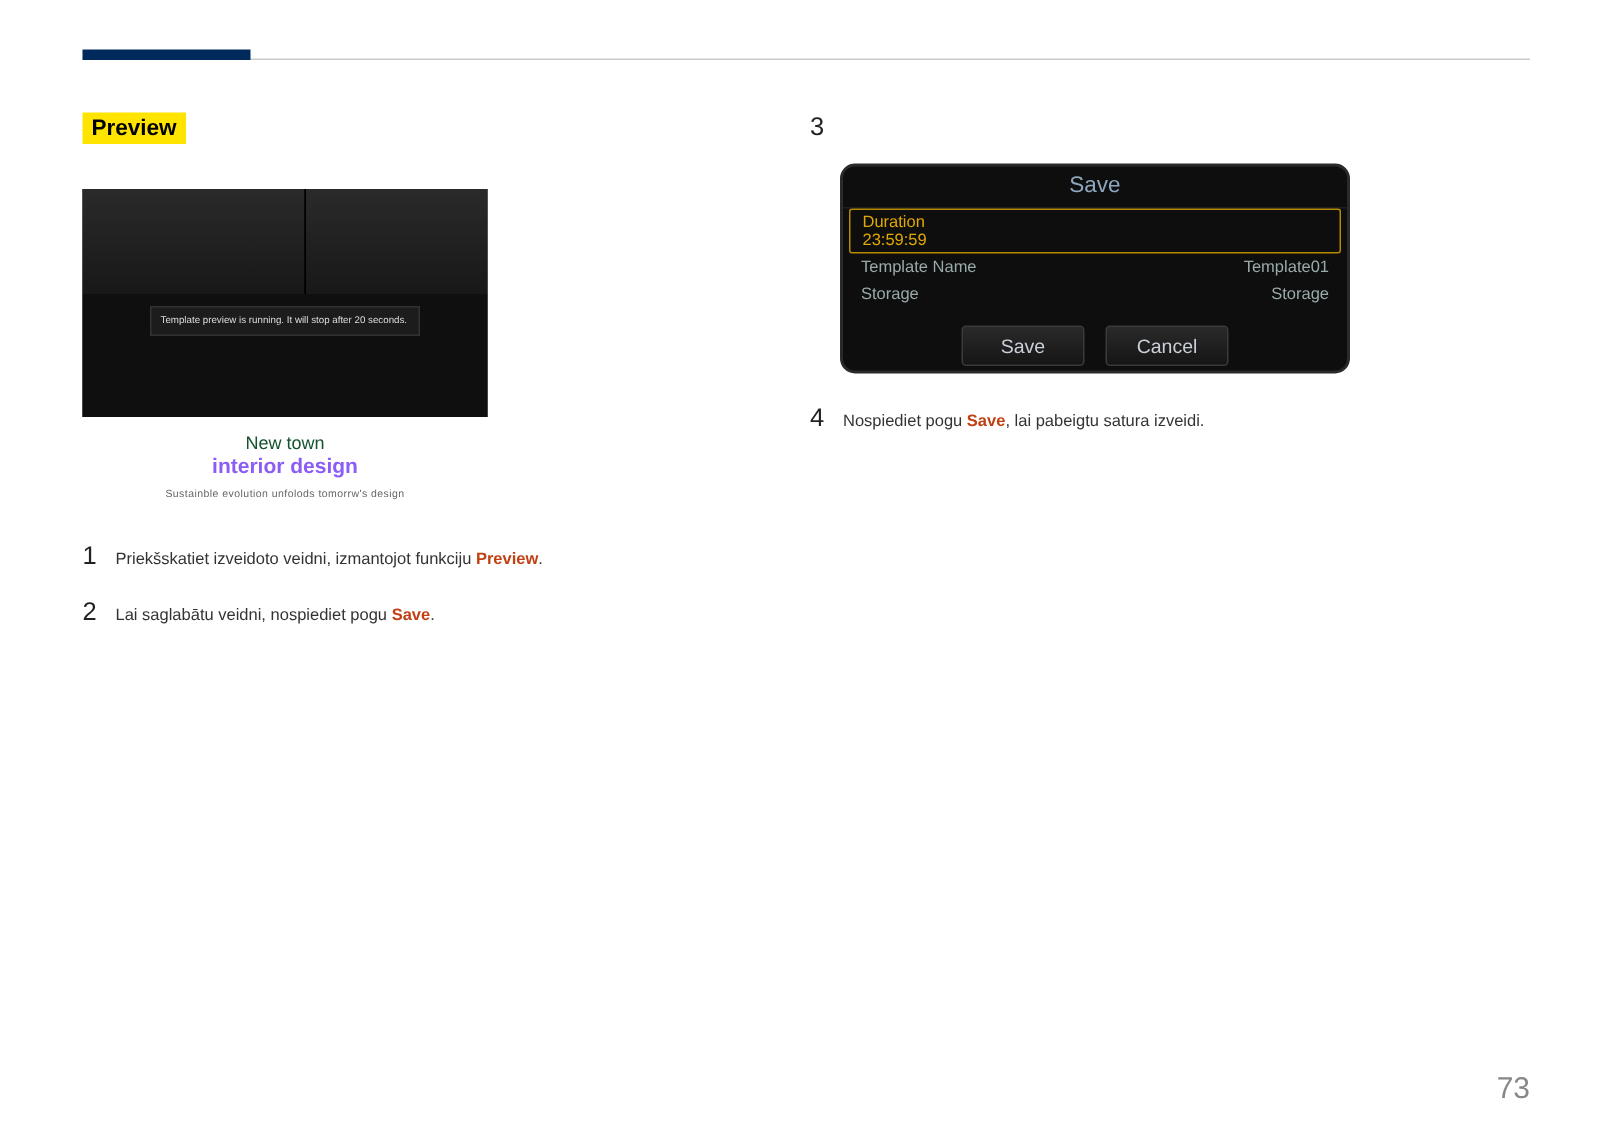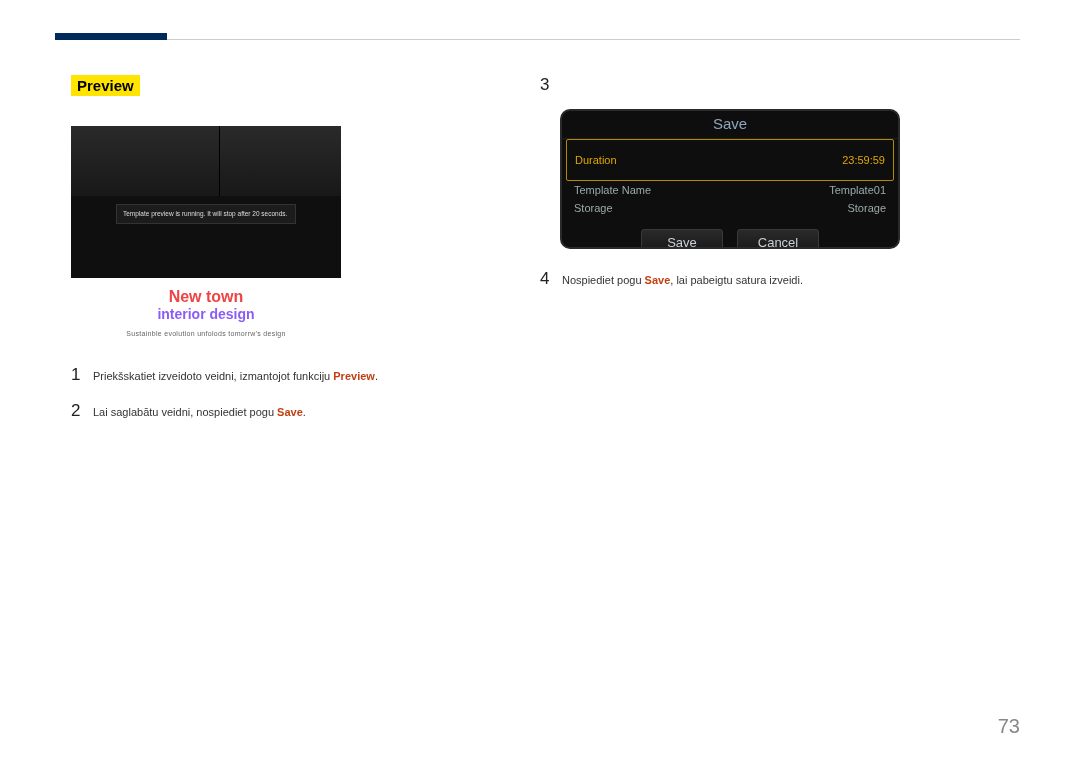--- a/index.html
+++ b/index.html
@@ -1,21 +1,21 @@
 <!DOCTYPE html>
 <html><head>
   <meta charset="utf-8">
   <style>
     * { margin: 0; padding: 0; box-sizing: border-box; }
     body { width: 1080px; height: 763px; background: #fff; font-family: "Segoe UI", Tahoma, sans-serif; position: relative; }
     
     .header-bar { position: absolute; top: 39px; left: 55px; right: 60px; height: 1px; background: #ccc; }
     .header-accent { position: absolute; top: 33px; left: 55px; width: 112px; height: 7px; background: #002a5c; }
     
-    .left-col { position: absolute; top: 75px; left: 55px; width: 440px; margin-left: 16px; }
+    .left-col { position: absolute; top: 75px; left: 55px; width: 440px; }
     .right-col { position: absolute; top: 75px; left: 540px; width: 480px; }
     
     .section-title { 
       display: inline-block; 
       background: #ffe400; 
       color: #000; 
       font-weight: bold; 
       font-size: 15px; 
       padding: 2px 6px;
       margin-bottom: 30px;
@@ -26,40 +26,40 @@
     .preview-panels { display: flex; position: absolute; top: 0; left: 0; right: 0; height: 70px; }
     .preview-panel-l { flex: 1.1; background: linear-gradient(180deg, #2a2a2a, #181818); border-right: 1px solid #000; }
     .preview-panel-r { flex: 0.9; background: linear-gradient(180deg, #2a2a2a, #181818); }
     .preview-lower { position: absolute; top: 70px; left: 0; right: 0; bottom: 0; background: #0f0f0f; }
     .preview-badge { 
       position: absolute; top: 78px; left: 45px; width: 180px; 
       background: #1c1c1c; border: 1px solid #333; color: #ddd; 
       font-size: 6.5px; padding: 5px 6px; line-height: 1.3;
     }
     .preview-caption { text-align: center; margin-top: 10px; }
-    .preview-caption .line1 { font-weight: bold; font-size: 16px; color: #ef4444; }
+    .preview-caption .line1 { font-weight: normal; font-size: 12px; color: #14532d; }
     .preview-caption .line2 { font-weight: bold; font-size: 14px; color: #8b5cf6; }
     .preview-caption .tagline { font-size: 7px; color: #666; margin-top: 8px; letter-spacing: 0.3px; }
     
     
     .save-mock { 
       width: 340px; height: 140px; 
       background: #0e0e0e; 
       border: 2px solid #2a2a2a; 
       border-radius: 10px;
       margin: 14px 0 20px 20px;
       overflow: hidden;
     }
     .save-mock-header { 
       text-align: center; color: #8fa6bf; font-size: 15px; 
       padding: 4px 0 6px; 
       border-bottom: 1px solid #1e1e1e;
     }
     .save-row { display: flex; justify-content: space-between; padding: 3px 12px; font-size: 11px; }
-    .save-row.hl { border: 1px solid #b58a00; margin: 0 4px; border-radius: 2px; padding: 14px 8px; }
+    .save-row.hl { border: 1px solid #b58a00; margin: 0 4px; border-radius: 2px; padding: 2px 8px; flex-direction: column; }
     .save-row.hl .lbl { color: #e0a800; }
     .save-row.hl .val { color: #e0a800; }
     .save-row .lbl { color: #9aa; }
     .save-row .val { color: #9aa; }
     .save-buttons { display: flex; justify-content: center; gap: 14px; margin-top: 12px; }
     .save-btn { 
       width: 82px; text-align: center; padding: 5px 0; 
       color: #c9d0d8; font-size: 13px; 
       background: linear-gradient(180deg, #2a2a2a, #151515);
       border: 1px solid #3a3a3a; border-radius: 3px;

